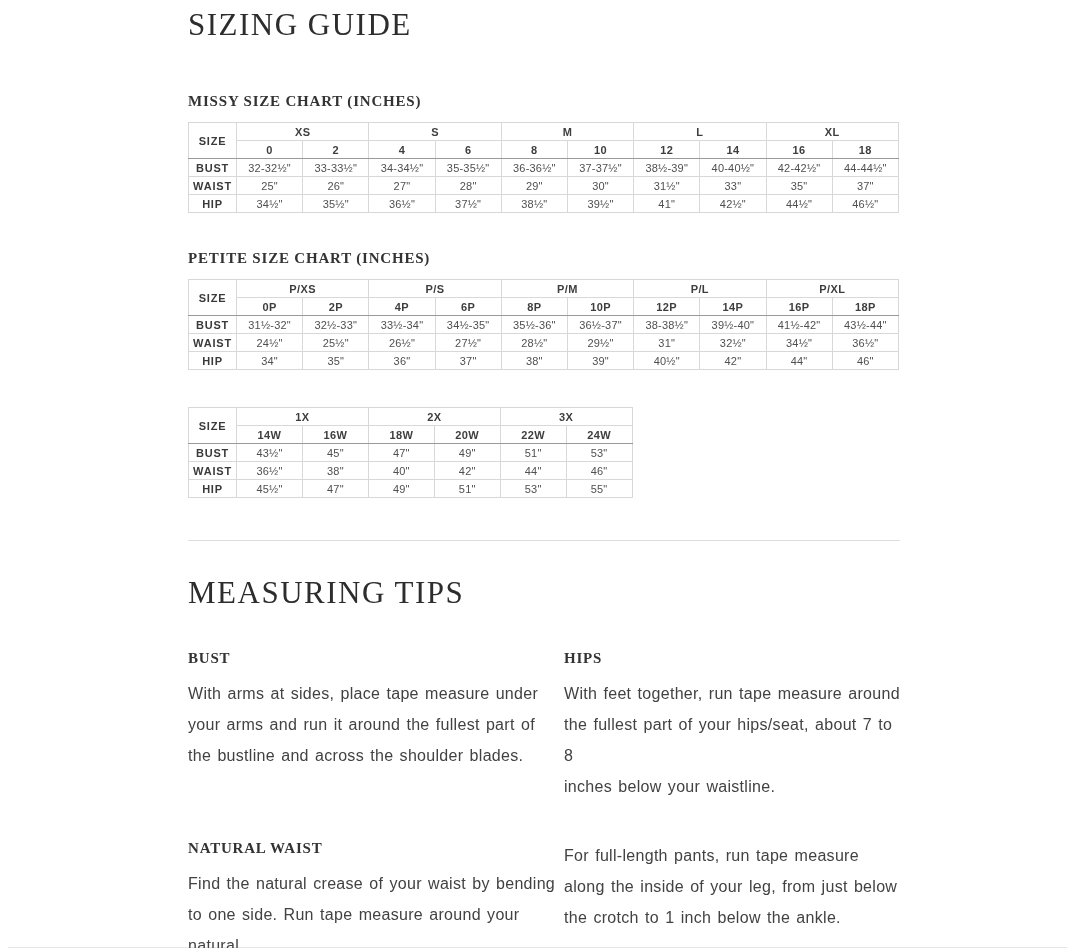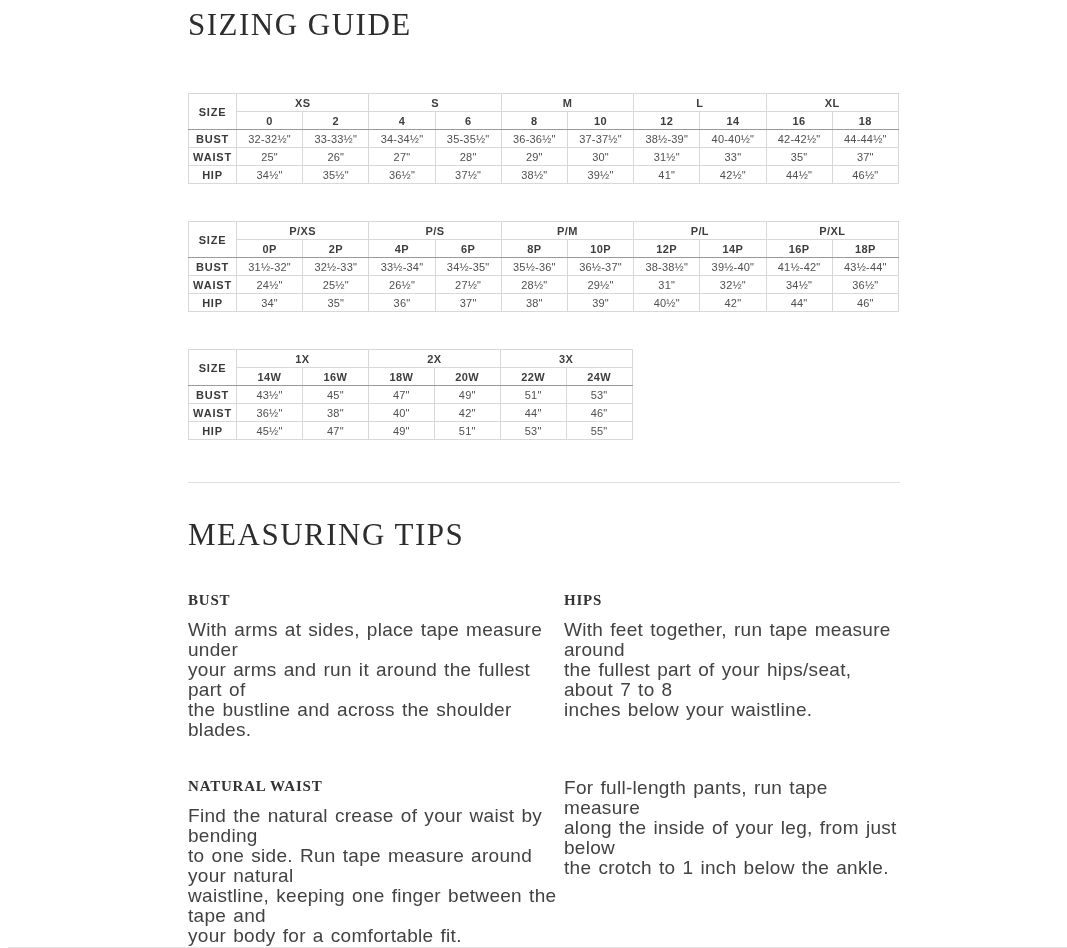--- a/index.html
+++ b/index.html
@@ -47,35 +47,36 @@
     display: grid;
     grid-template-columns: 376px 336px;
     row-gap: 38px;
   }
   .tip-heading {
     font-family: "Liberation Serif", serif;
     font-weight: 700; font-size: 15px; line-height: 17px;
     letter-spacing: 0.8px; color: #333333; margin: 0 0 11px 0;
   }
   .tip-body {
-    margin: 0; font-size: 19px; line-height: 20px;
+    margin: 0; font-size: 16px; line-height: 31px;
     color: #424242; letter-spacing: 0.3px; word-spacing: 1.5px;
     white-space: pre-line;
   }
 </style>
 </head>
 <body>
 
 <div class="page">
   <div class="content">
 
     <h1 class="big-title">SIZING GUIDE</h1>
 
     <div id="size-charts">
         <section class="chart-section first">
+          <h2 class="chart-title">MISSY SIZE CHART (INCHES)</h2>
           <table class="size-table" style="width: 711px;">
             <thead>
               <tr class="group-row">
                 <th class="size-label" rowspan="2">SIZE</th>
                 <th class="group-cell" colspan="2">XS</th>
                 <th class="group-cell" colspan="2">S</th>
                 <th class="group-cell" colspan="2">M</th>
                 <th class="group-cell" colspan="2">L</th>
                 <th class="group-cell" colspan="2">XL</th>
               </tr>
@@ -129,20 +130,21 @@
                 <td class="val-cell">39½"</td>
                 <td class="val-cell">41"</td>
                 <td class="val-cell">42½"</td>
                 <td class="val-cell">44½"</td>
                 <td class="val-cell">46½"</td>
               </tr>
             </tbody>
           </table>
         </section>
         <section class="chart-section">
+          <h2 class="chart-title">PETITE SIZE CHART (INCHES)</h2>
           <table class="size-table" style="width: 711px;">
             <thead>
               <tr class="group-row">
                 <th class="size-label" rowspan="2">SIZE</th>
                 <th class="group-cell" colspan="2">P/XS</th>
                 <th class="group-cell" colspan="2">P/S</th>
                 <th class="group-cell" colspan="2">P/M</th>
                 <th class="group-cell" colspan="2">P/L</th>
                 <th class="group-cell" colspan="2">P/XL</th>
               </tr>

